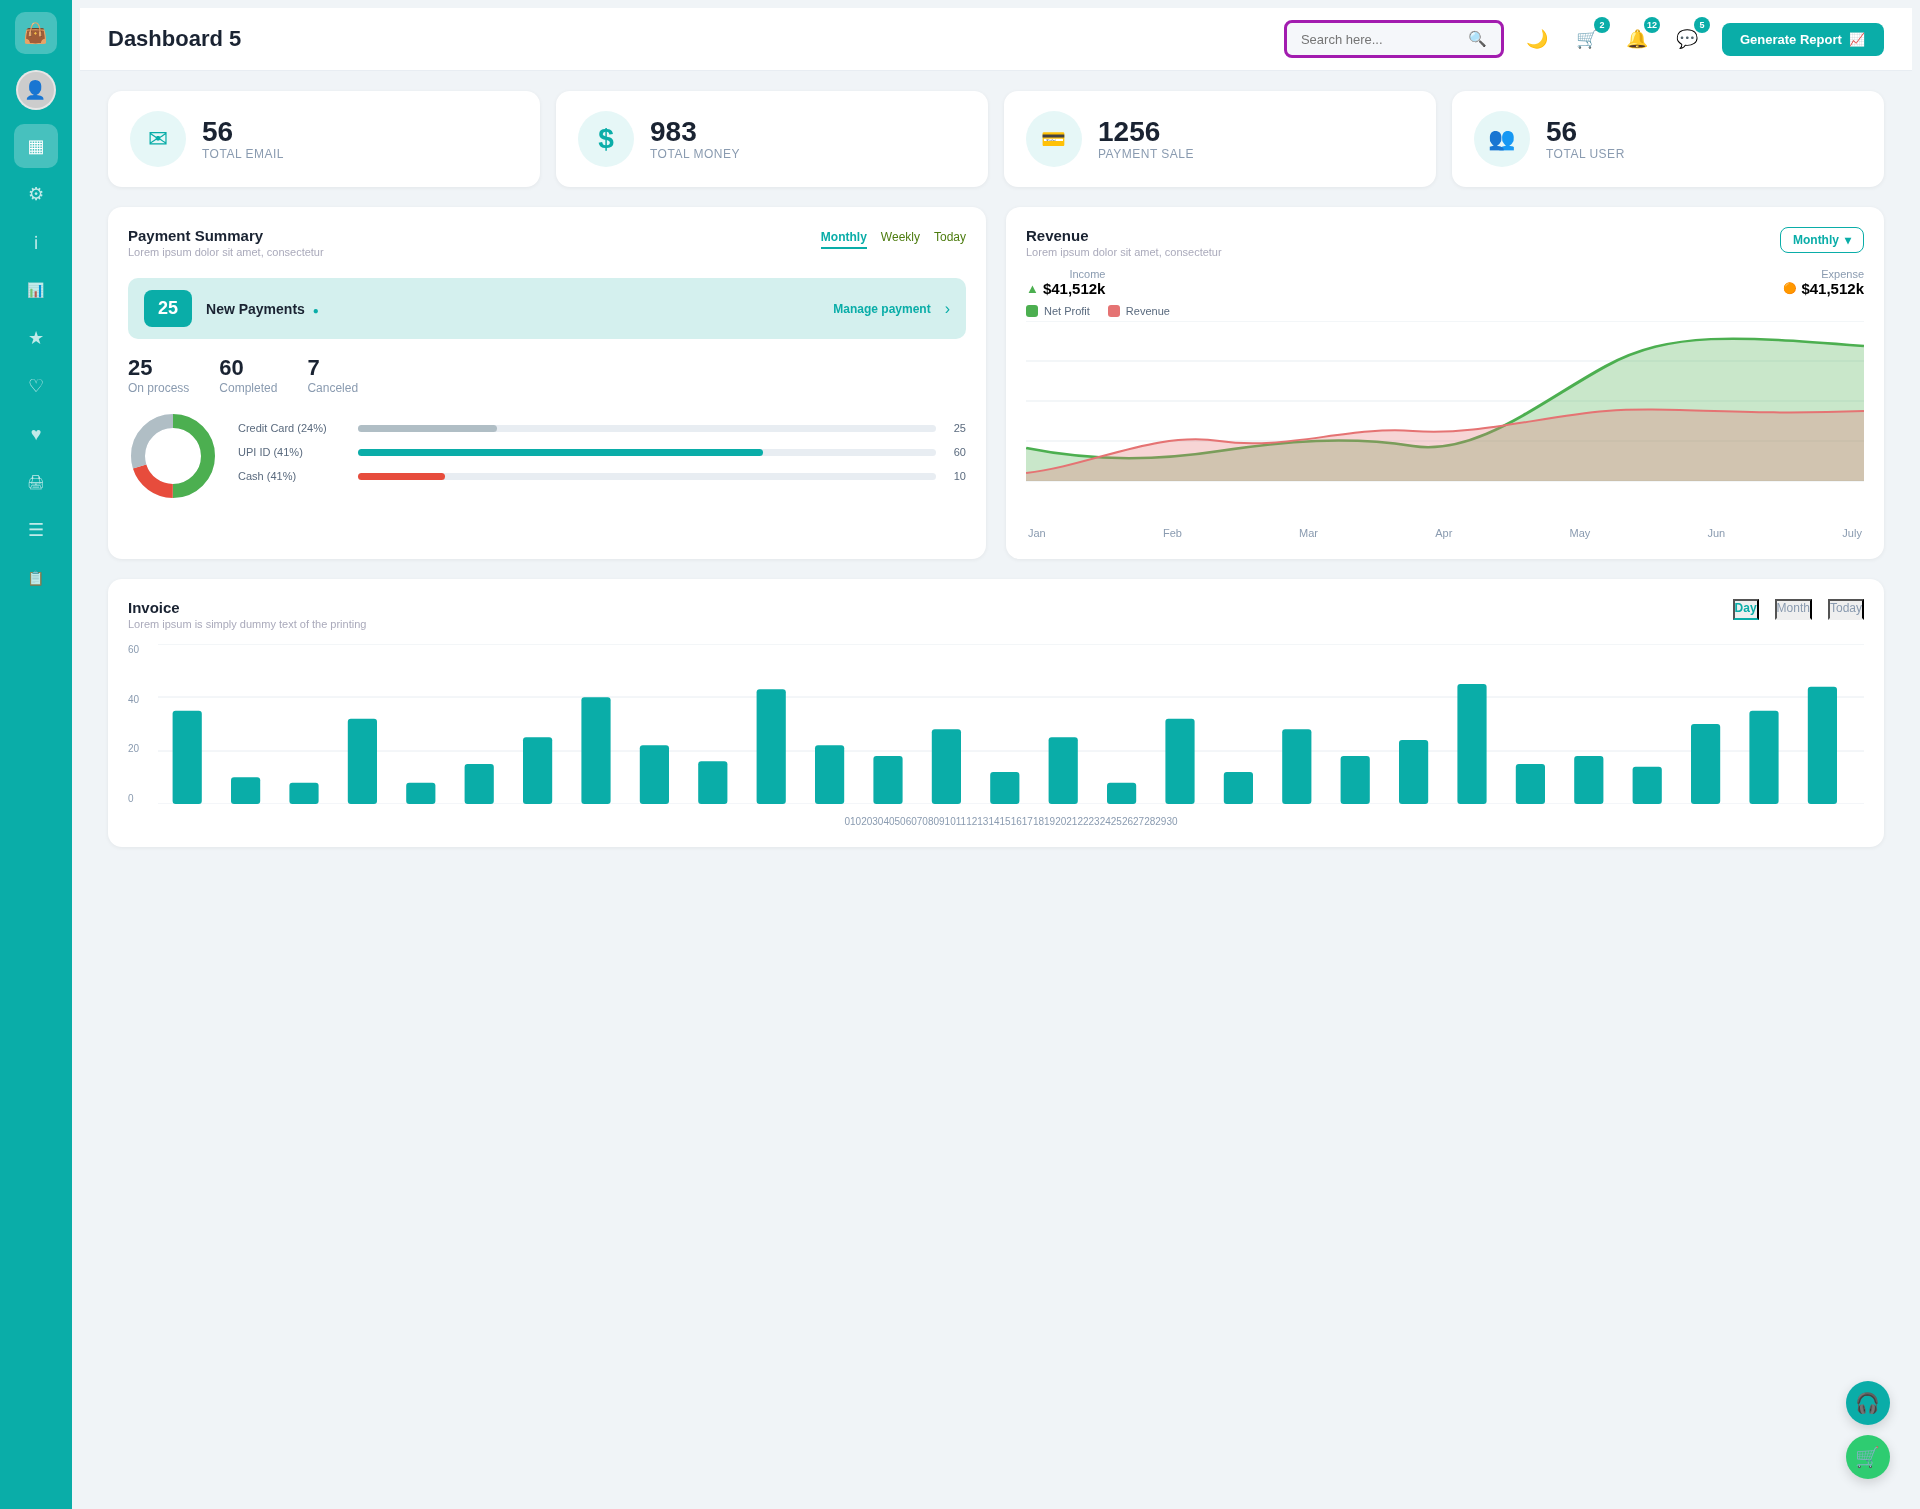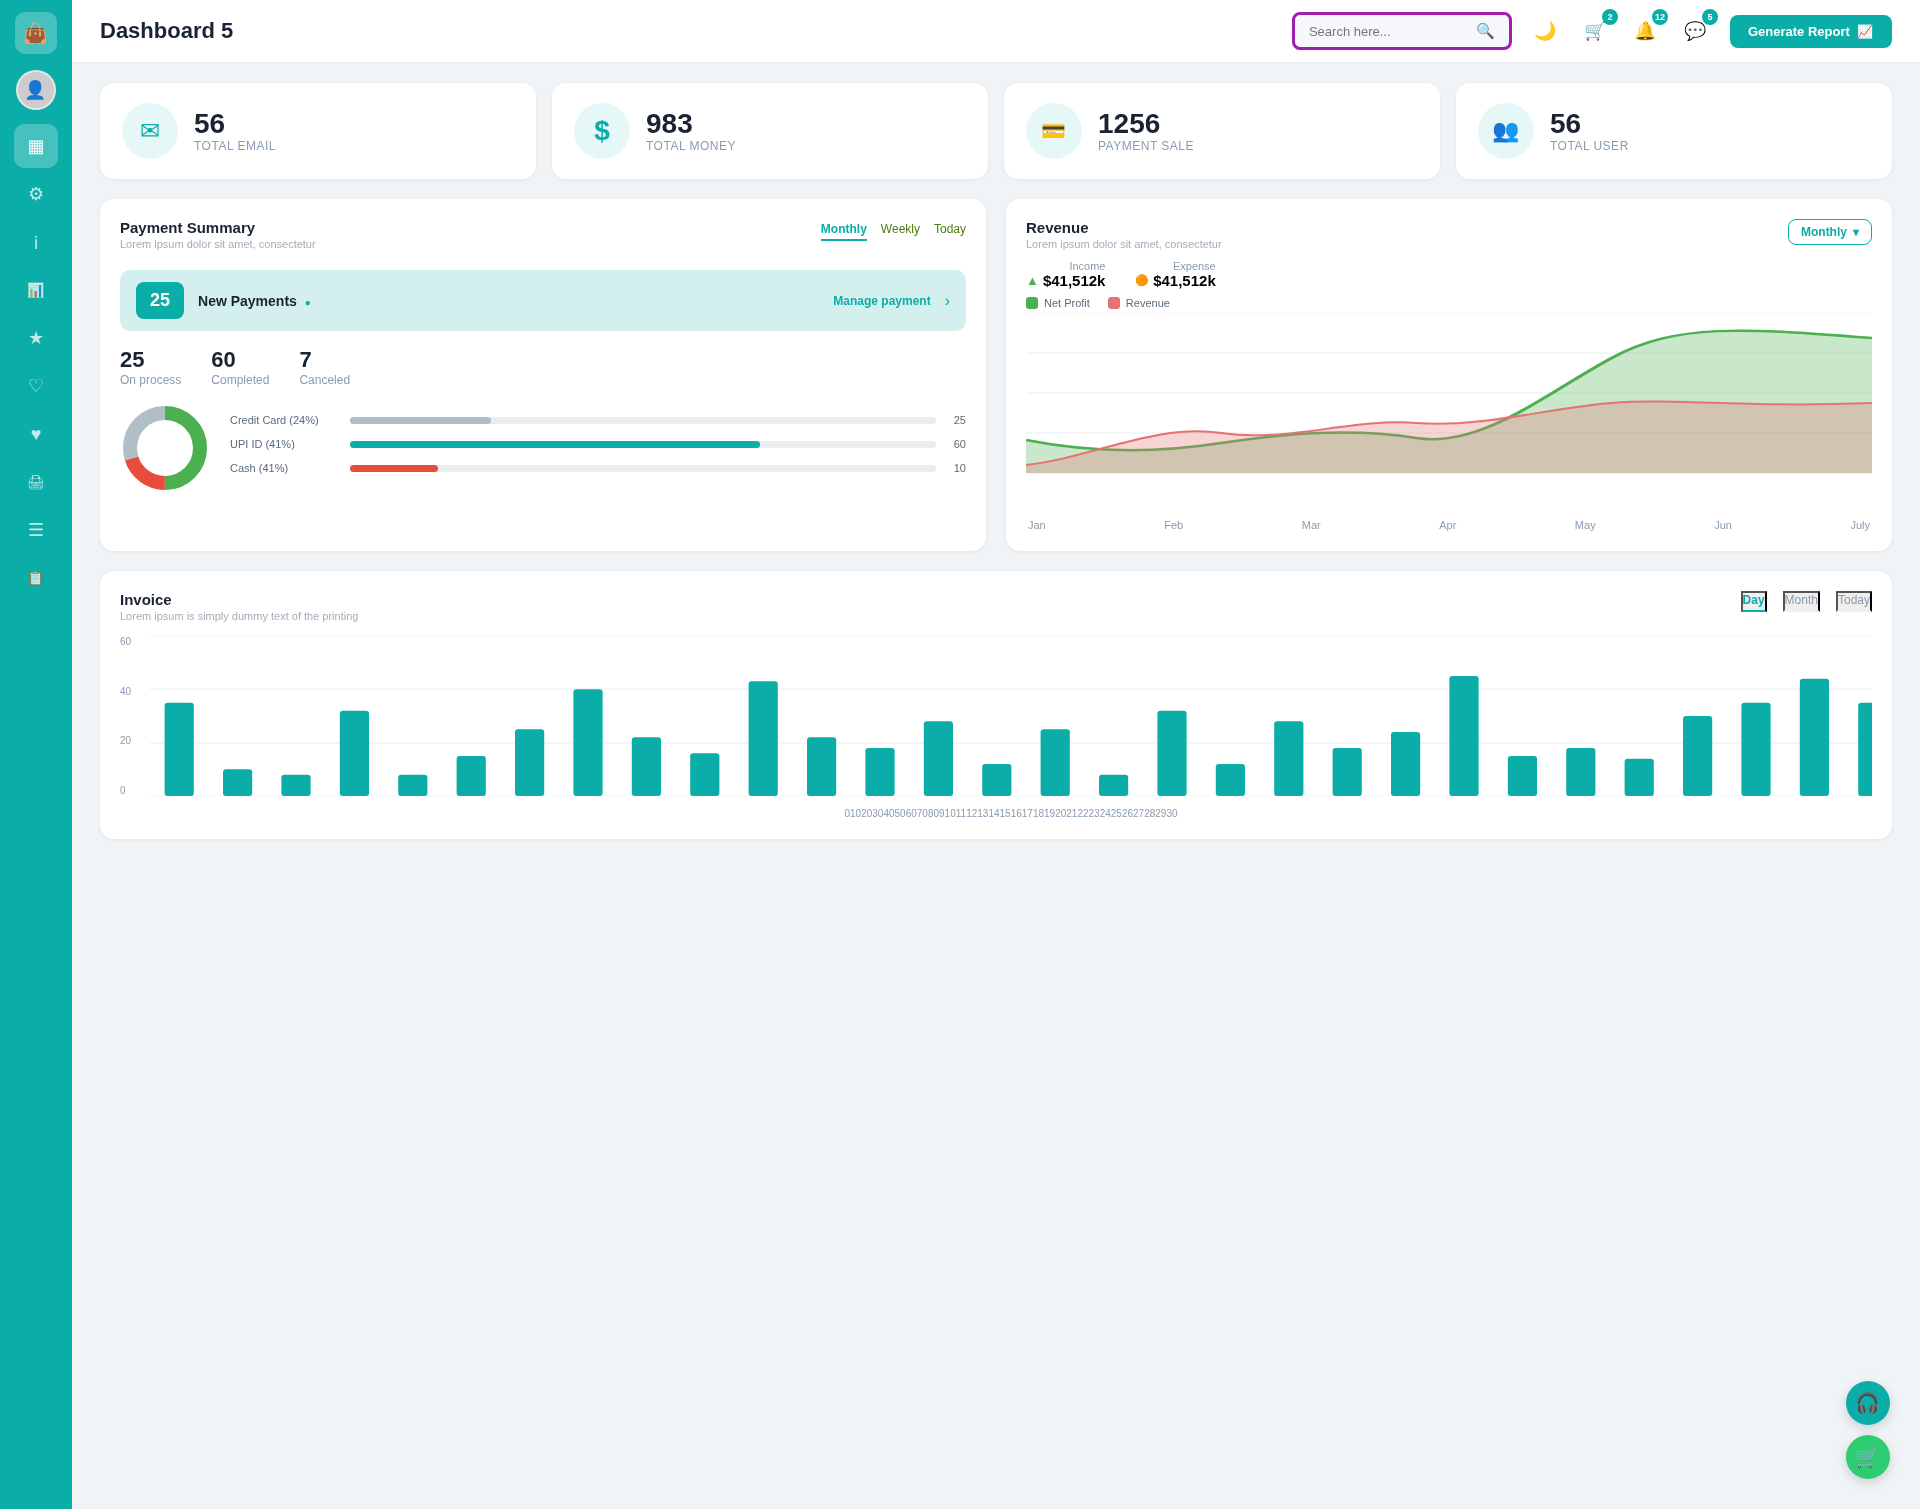--- a/index.html
+++ b/index.html
@@ -46,21 +46,21 @@
       transition: background 0.2s;
     }
     .sidebar-item.active { background: rgba(255,255,255,0.25); color: white; }
 
     
     .main {
       flex: 1;
       display: flex;
       flex-direction: column;
       overflow-y: auto;
-      padding: 0;
+      padding: 8px;
     }
 
     
     .header {
       background: white;
       display: flex;
       align-items: center;
       padding: 12px 28px;
       gap: 16px;
       border-bottom: 1px solid #e8edf2;
@@ -238,21 +238,21 @@
       display: flex; justify-content: space-between; align-items: flex-start;
       margin-bottom: 10px;
     }
     .monthly-dropdown {
       border: 1.5px solid #0aada8; color: #0aada8;
       border-radius: 8px; padding: 5px 12px;
       font-size: 12px; font-weight: 600; cursor: pointer;
       background: white; display: flex; align-items: center; gap: 6px;
     }
     .income-expense {
-      display: flex; gap: 30px; justify-content: flex-start; margin-bottom: 8px;
+      display: flex; justify-content: space-between; margin-bottom: 8px;
     }
     .ie-item { text-align: right; }
     .ie-label { font-size: 11px; color: #8a9bb0; }
     .ie-value { font-size: 15px; font-weight: 700; color: #000000; }
     .ie-icon { font-size: 13px; }
 
     .legend-row {
       display: flex; gap: 18px; margin-bottom: 0;
     }
     .legend-item { display: flex; align-items: center; gap: 6px; font-size: 11px; color: #5a6a7e; }

